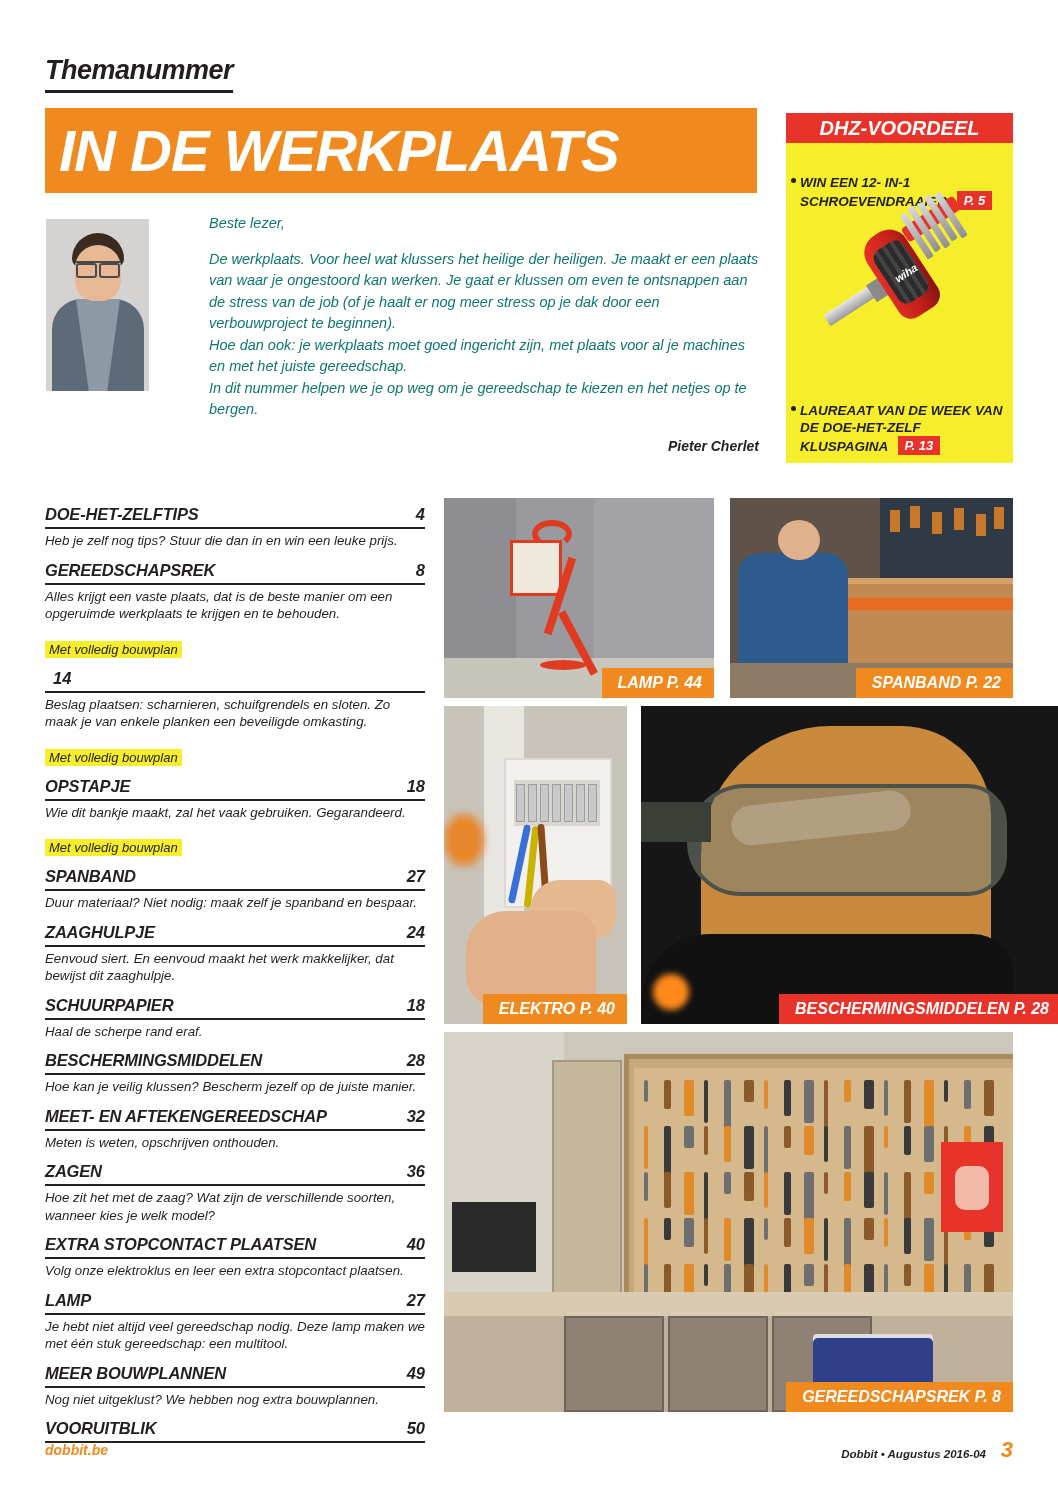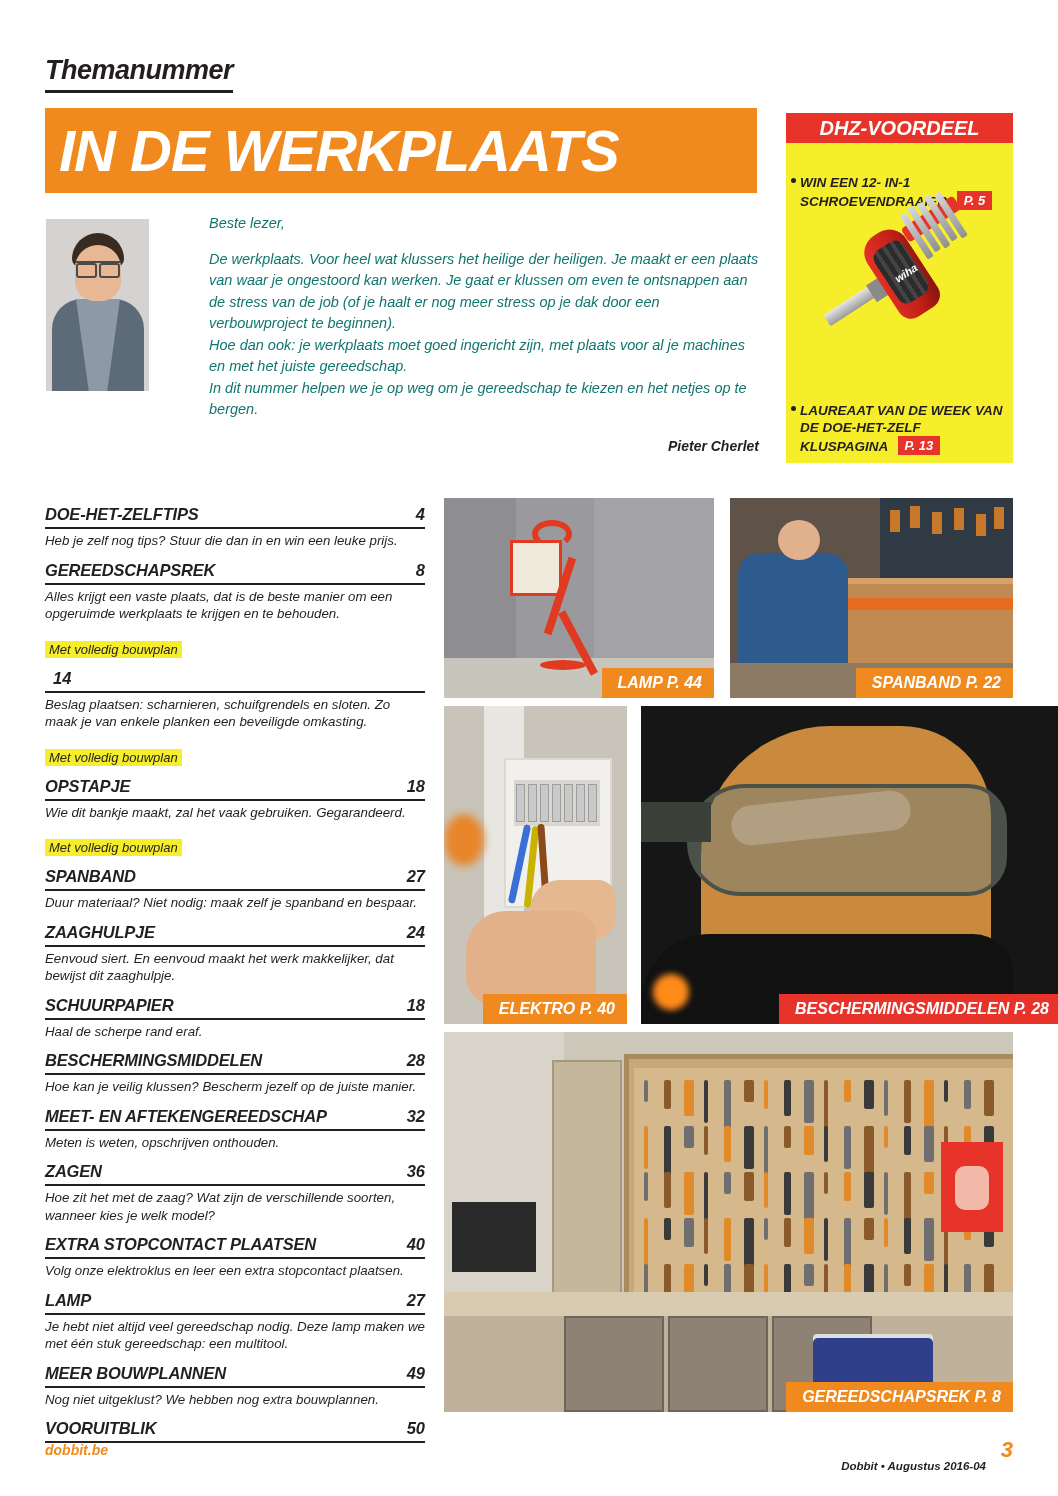--- a/index.html
+++ b/index.html
@@ -325,21 +325,21 @@
   .footer-left {
     position: absolute;
     left: 45px; bottom: 38px;
     font-size: 14px;
     font-weight: bold;
     font-style: italic;
     color: #f08a1e;
   }
   .footer-right {
     position: absolute;
-    right: 72px; bottom: 24px;
+    right: 72px; bottom: 36px;
     font-size: 11.5px;
     font-weight: bold;
     font-style: italic;
     color: #231f20;
   }
   .page-number {
     position: absolute;
     right: 45px; bottom: 33px;
     font-size: 22px;
     font-weight: bold;

